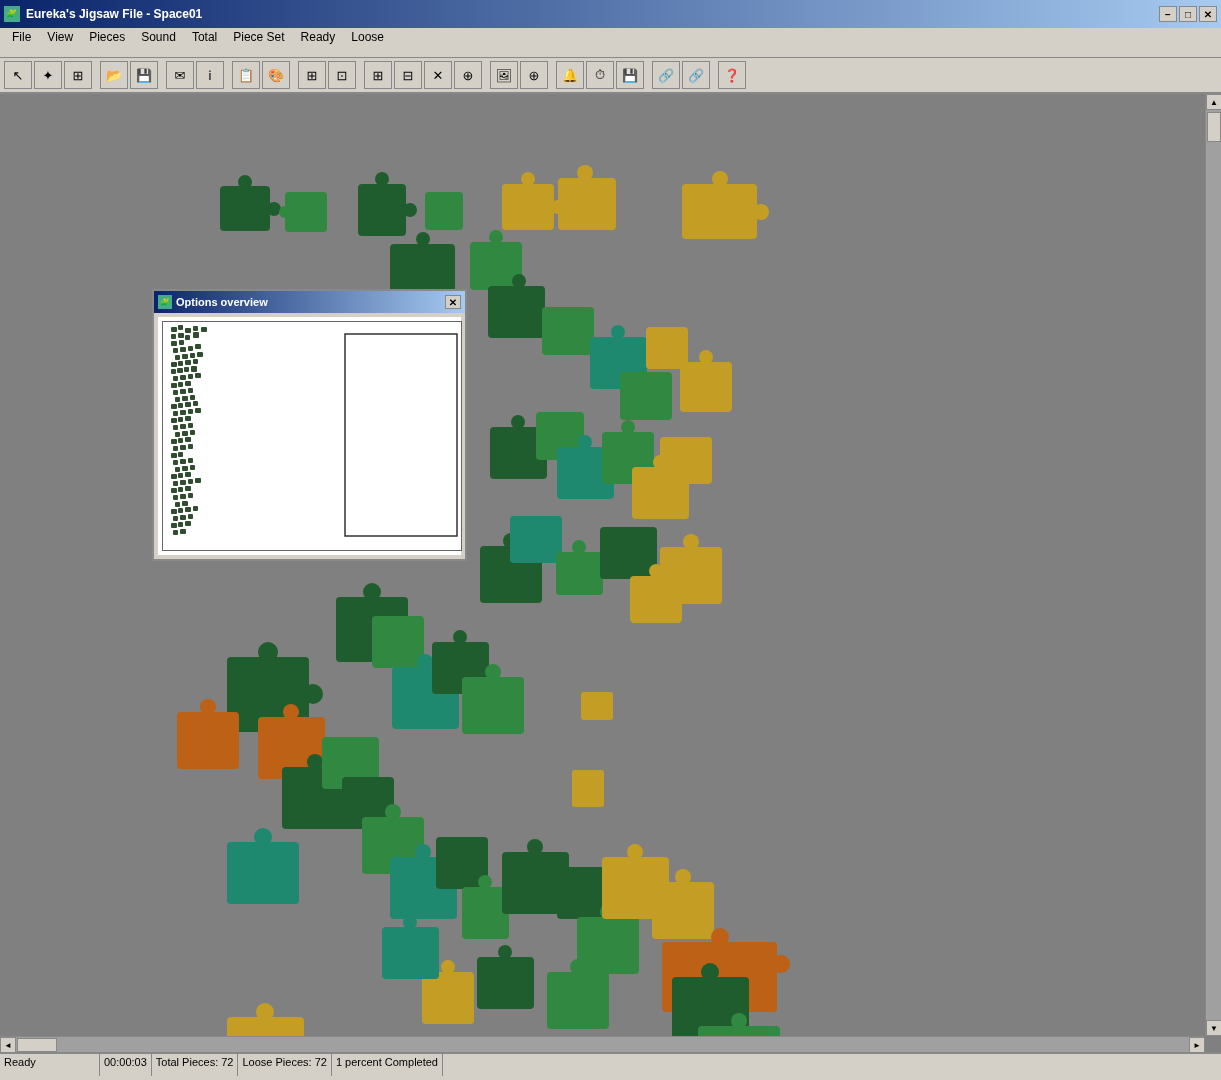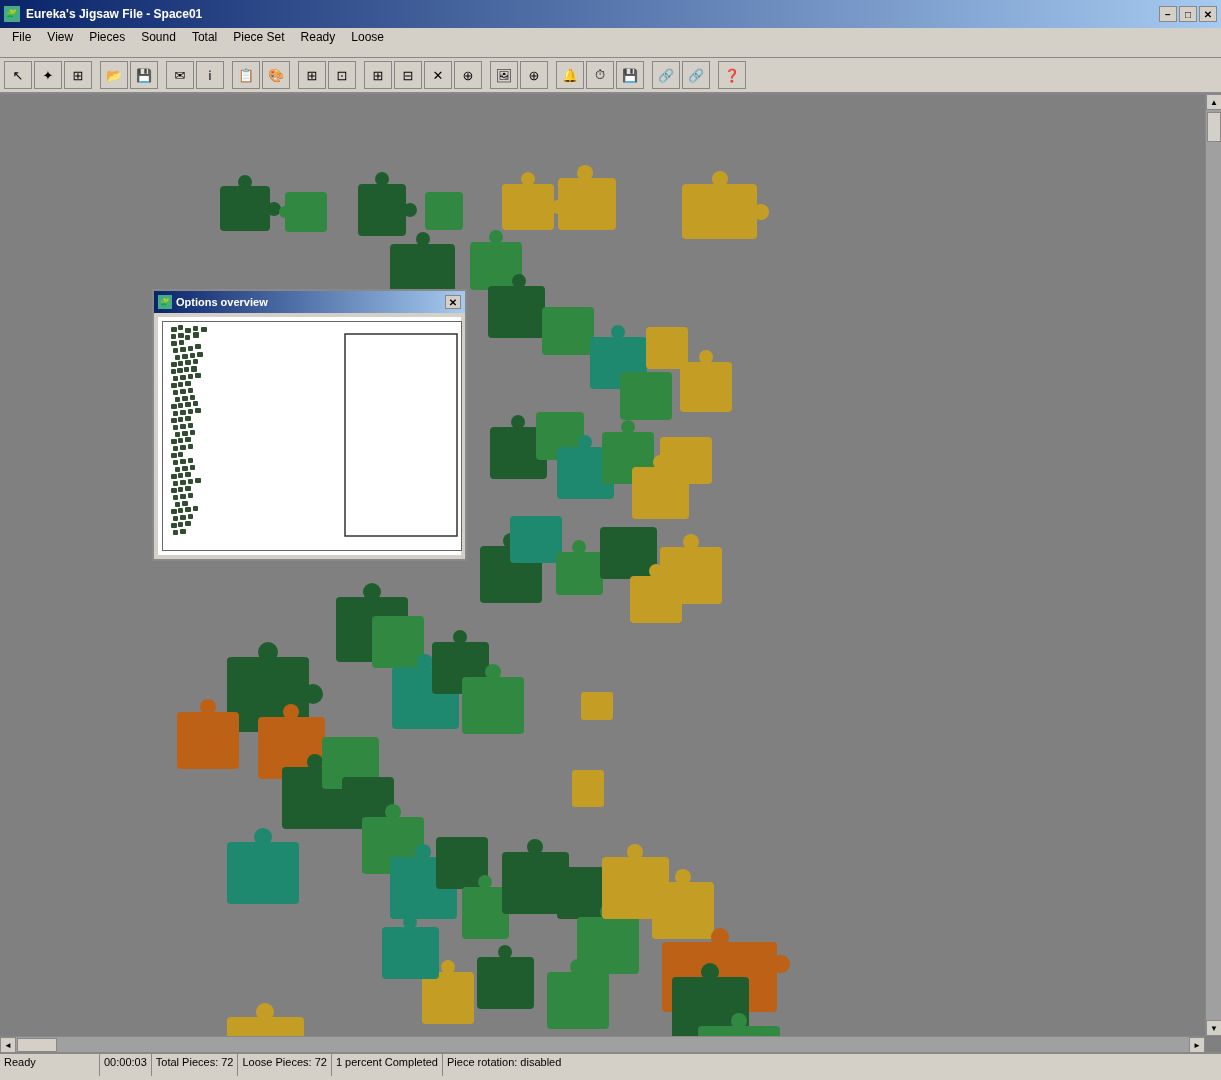--- a/index.html
+++ b/index.html
@@ -524,16 +524,13 @@
   </div>
   <div class="status-panel">
     <span>Total Pieces: 72</span>
   </div>
   <div class="status-panel">
     <span>Loose Pieces: 72</span>
   </div>
   <div class="status-panel">
     <span>1 percent Completed</span>
   </div>
-  <div class="status-panel" style="border-right:none;flex:1;">
-    <span>Piece rotation: disabled</span>
-  </div>
 </div>
 
 </body></html>

